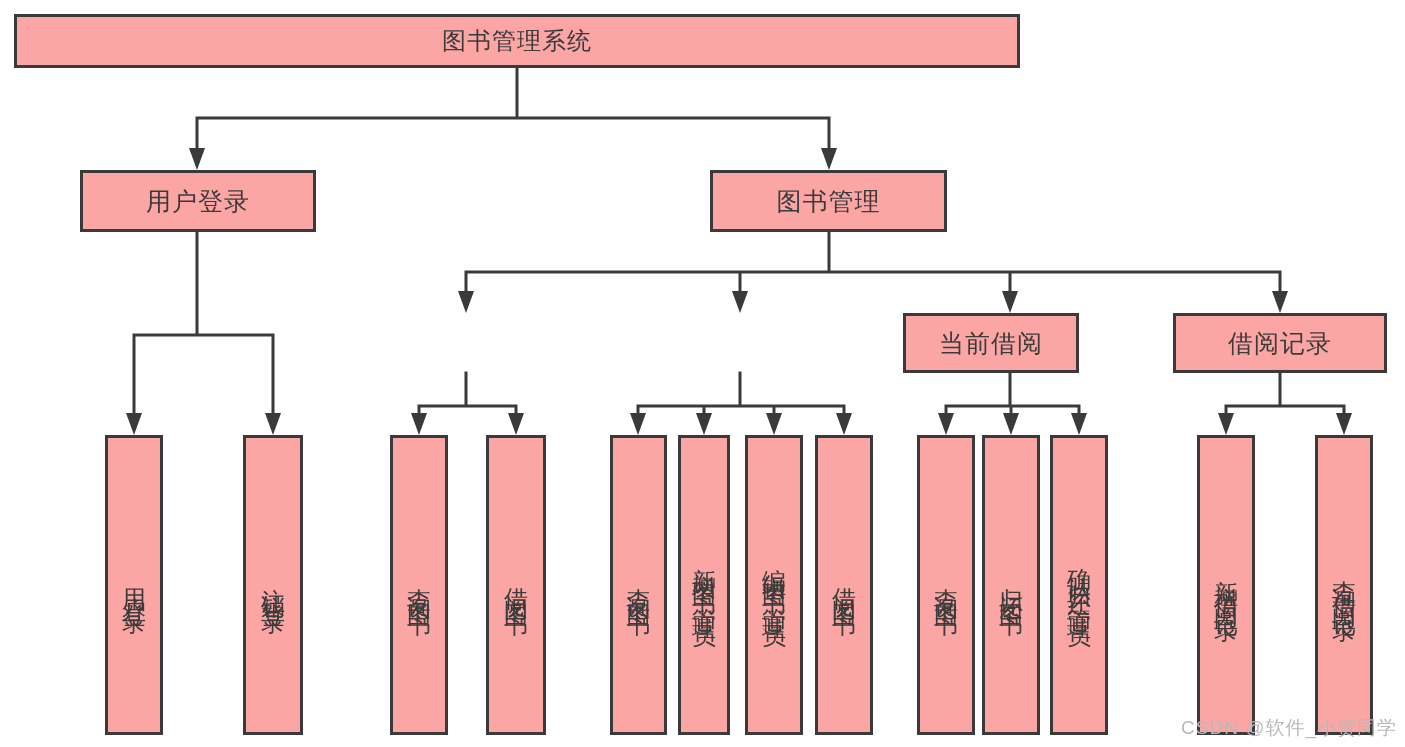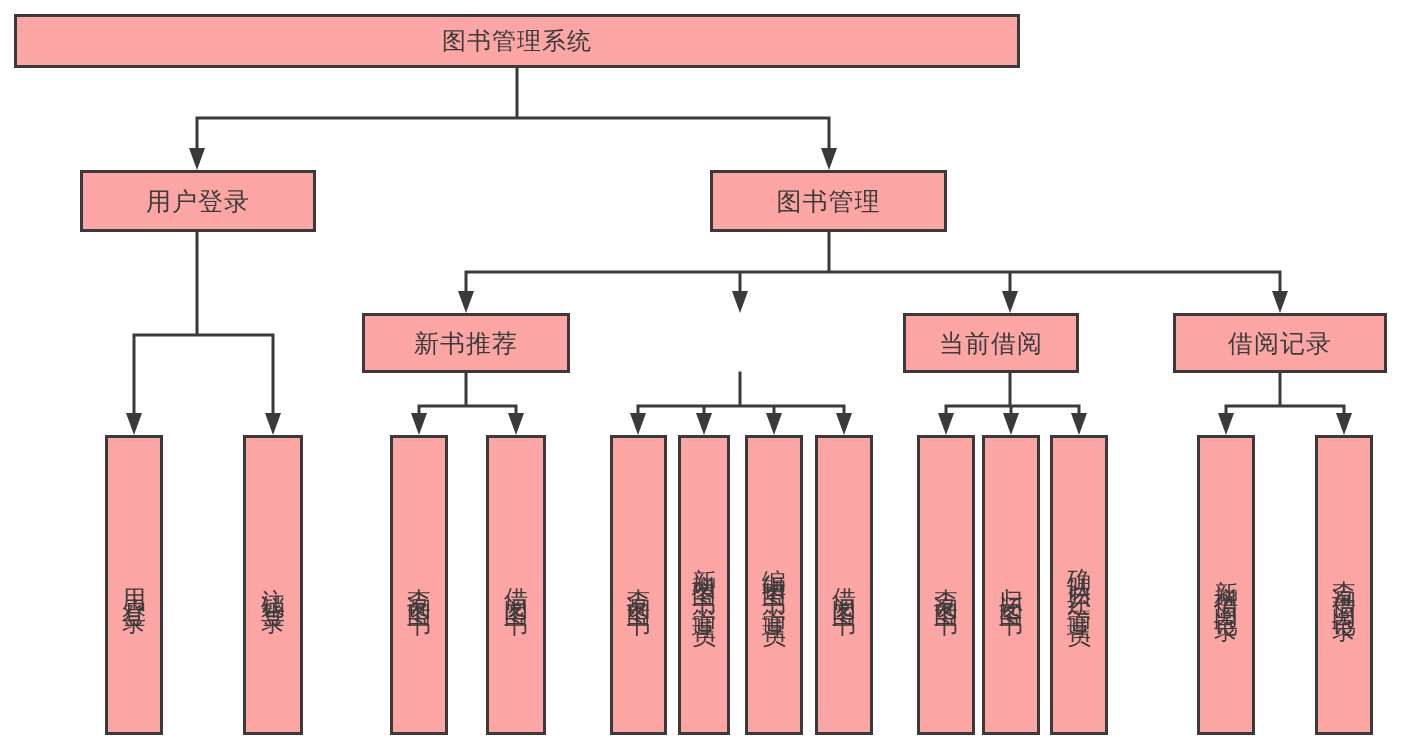--- a/index.html
+++ b/index.html
@@ -96,23 +96,20 @@
     <span>图书管理系统</span>
   </div>
 
   <div class="box h" style="left:80px;top:170px;width:236px;height:62px">
     <span>用户登录</span>
   </div>
   <div class="box h" style="left:710px;top:170px;width:237px;height:62px">
     <span>图书管理</span>
   </div>
 
-  <div class="box h" style="left:362px;top:313px;width:208px;height:60px">
-    <span>新书推荐</span>
-  </div>
   <div class="box h" style="left:903px;top:313px;width:176px;height:60px">
     <span>当前借阅</span>
   </div>
   <div class="box h" style="left:1173px;top:313px;width:214px;height:60px">
     <span>借阅记录</span>
   </div>
 
   <div class="box leaf" style="left:105px;width:58px">
     <span class="vtext">用户登录</span>
   </div>
@@ -150,14 +147,15 @@
     <span class="vtext">确认归还（管理员）</span>
   </div>
 
   <div class="box leaf" style="left:1197px;width:58px">
     <span class="vtext">新增借阅记录</span>
   </div>
   <div class="box leaf" style="left:1315px;width:58px">
     <span class="vtext">查询借阅记录</span>
   </div>
 
+  <div class="watermark">CSDN @软件_小贺同学</div>
 
 </div>
 
 </body></html>

